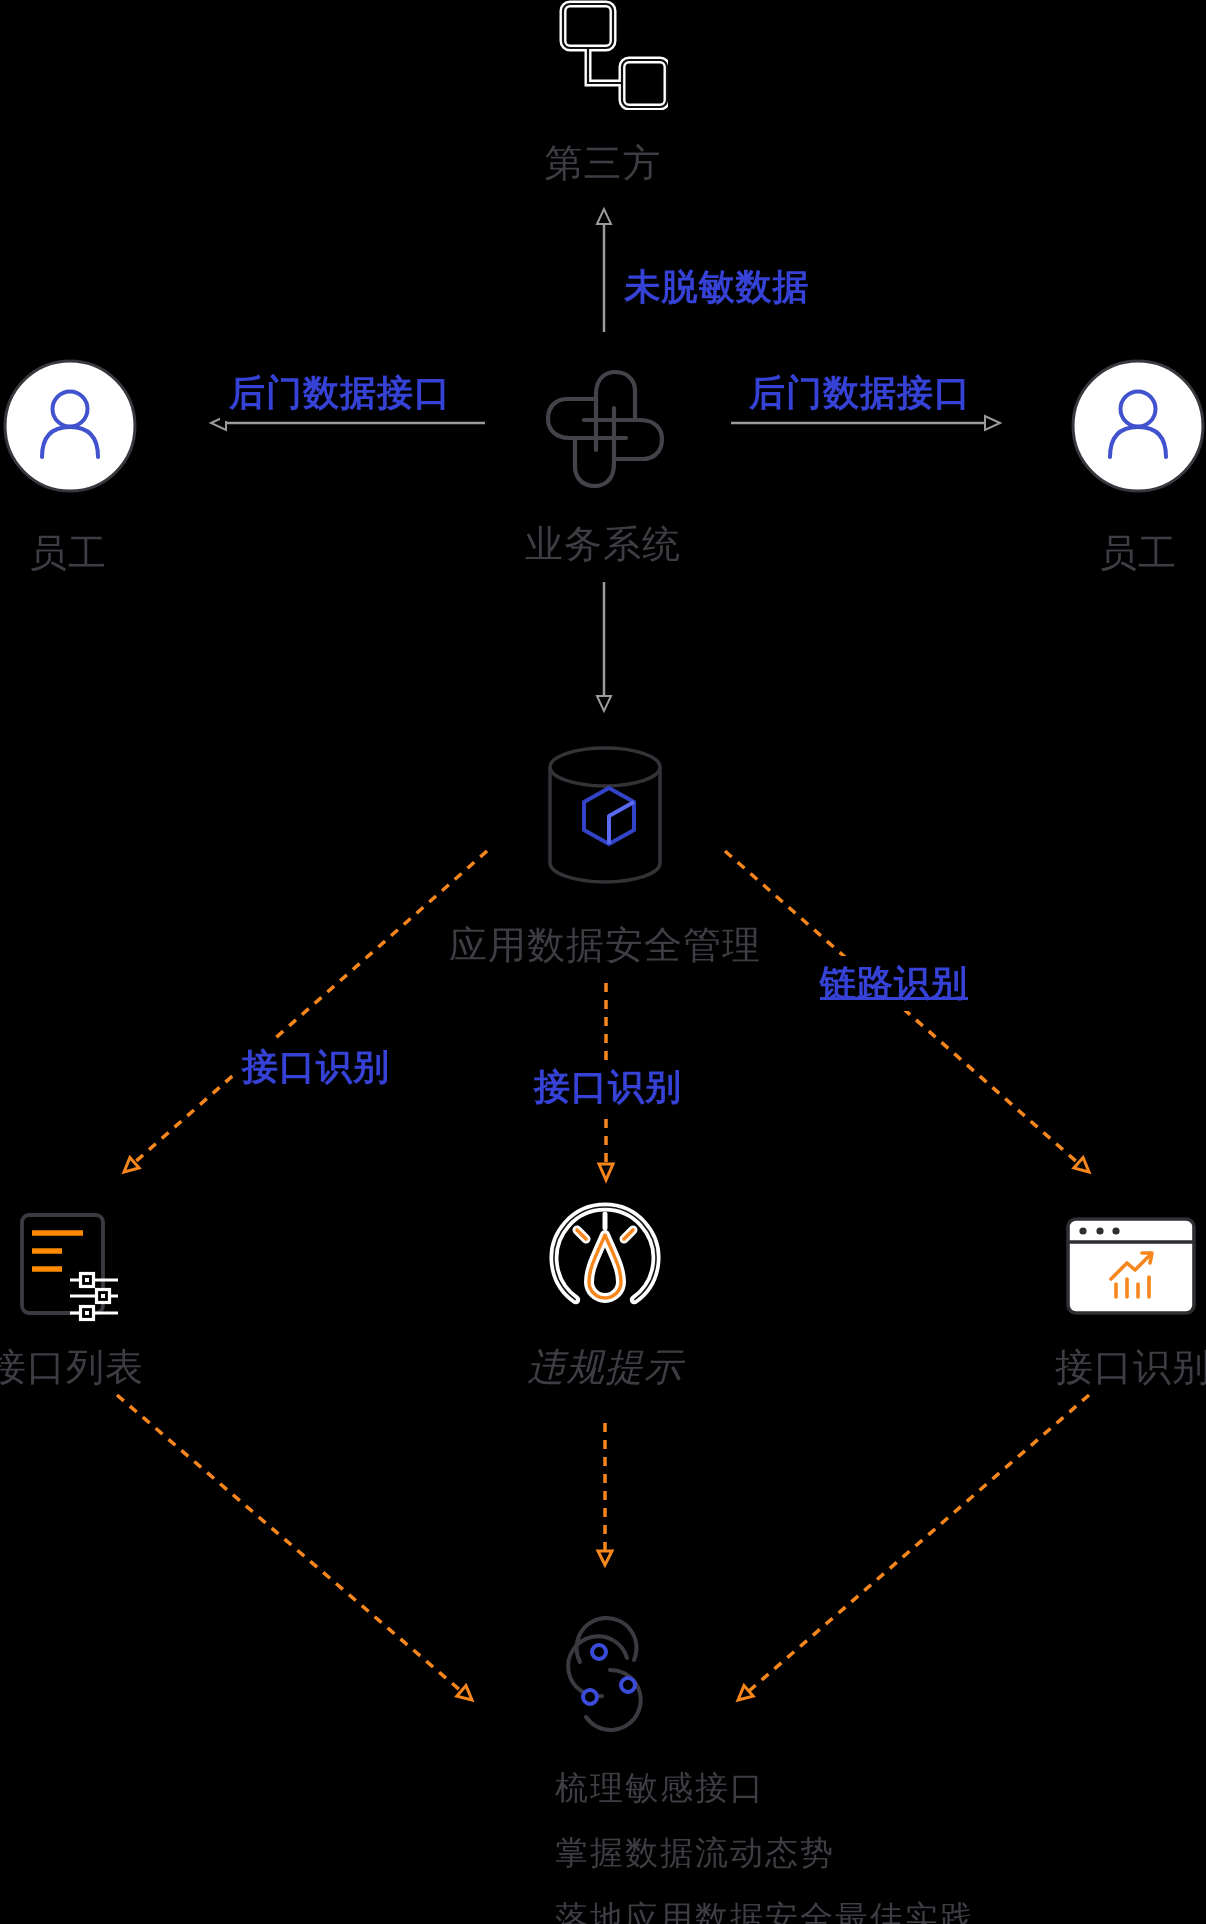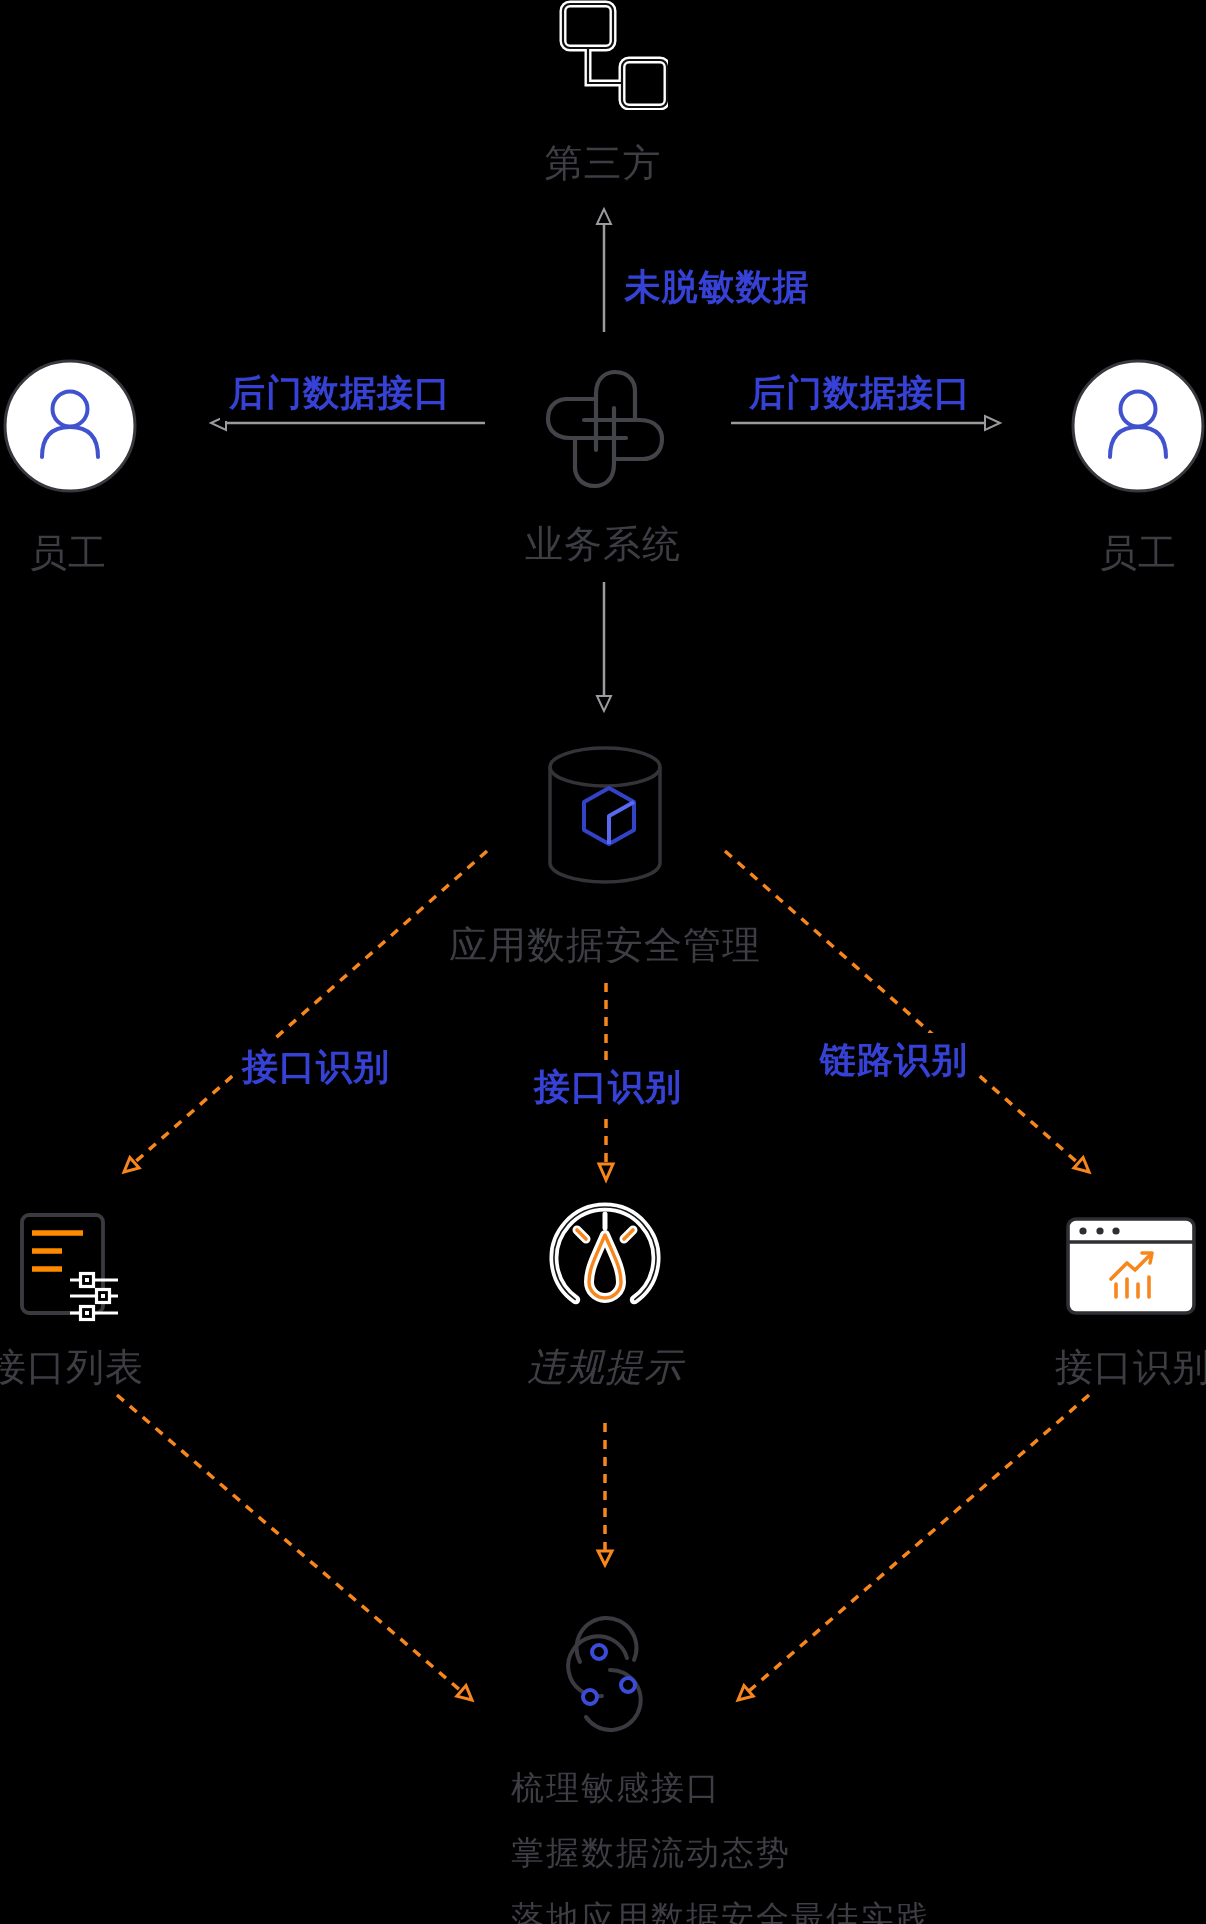--- a/index.html
+++ b/index.html
@@ -13,21 +13,21 @@
     position:absolute;white-space:nowrap;color:#3d3d44;
     font-size:38px;letter-spacing:1px;transform:translateX(-50%);
   }
   .edge-label{
     position:absolute;white-space:nowrap;color:#3642d6;font-weight:700;
     font-size:36px;letter-spacing:1px;transform:translateX(-50%);
     background:#000000;padding:3px 9px;z-index:5;
   }
   .summary-line{
     position:absolute;white-space:nowrap;color:#3d3d44;
-    font-size:33px;letter-spacing:2px;
+    font-size:33px;letter-spacing:2px;margin-left:44px;
   }
   #connector-layer{position:absolute;left:0;top:0;z-index:1;}
   .icon-wrap{position:absolute;z-index:3;}
 </style>
 </head>
 <body>
 
 <svg id="connector-layer" width="1206" height="1924" viewBox="0 0 1206 1924">
 
   <g stroke="#9b9b9f" stroke-width="2.5" fill="none">
@@ -123,21 +123,21 @@
       <path d="M5 119 A55 19 0 0 0 115 119"></path>
     </g>
     <path d="M64 44 L89 58 L89 86 L64 100 L39 86 L39 58 Z" stroke="#3243c8" stroke-width="4" stroke-linejoin="round"></path>
     <path d="M64 100 L64 72 L89 58" stroke="#5a6af0" stroke-width="4" stroke-linejoin="round"></path>
   </svg>
 </div>
 <div class="node-label" style="left:605px;top:920px;">应用数据安全管理</div>
 
 <div class="edge-label" style="left:316px;top:1040px;text-align:right;">接口识别</div>
 <div class="edge-label" style="left:608px;top:1060px;">接口识别</div>
-<div class="edge-label" style="left:894px;top:1033px;">链路识别</div>
+<div class="edge-label" style="left:894px;top:956px;text-decoration:underline;">链路识别</div>
 
 <div class="icon-wrap" style="left:15px;top:1207px;">
   <svg width="130" height="120" viewBox="0 0 130 120" fill="none">
     <rect x="7" y="8" width="81" height="98" rx="7" stroke="#3a3a40" stroke-width="3.8"></rect>
     <g stroke="#ff8a00" stroke-width="5.5">
       <line x1="17" y1="26" x2="68" y2="26"></line>
       <line x1="17" y1="44" x2="47" y2="44"></line>
       <line x1="17" y1="62" x2="47" y2="62"></line>
     </g>
     <g stroke="#ffffff" stroke-width="3.2">

